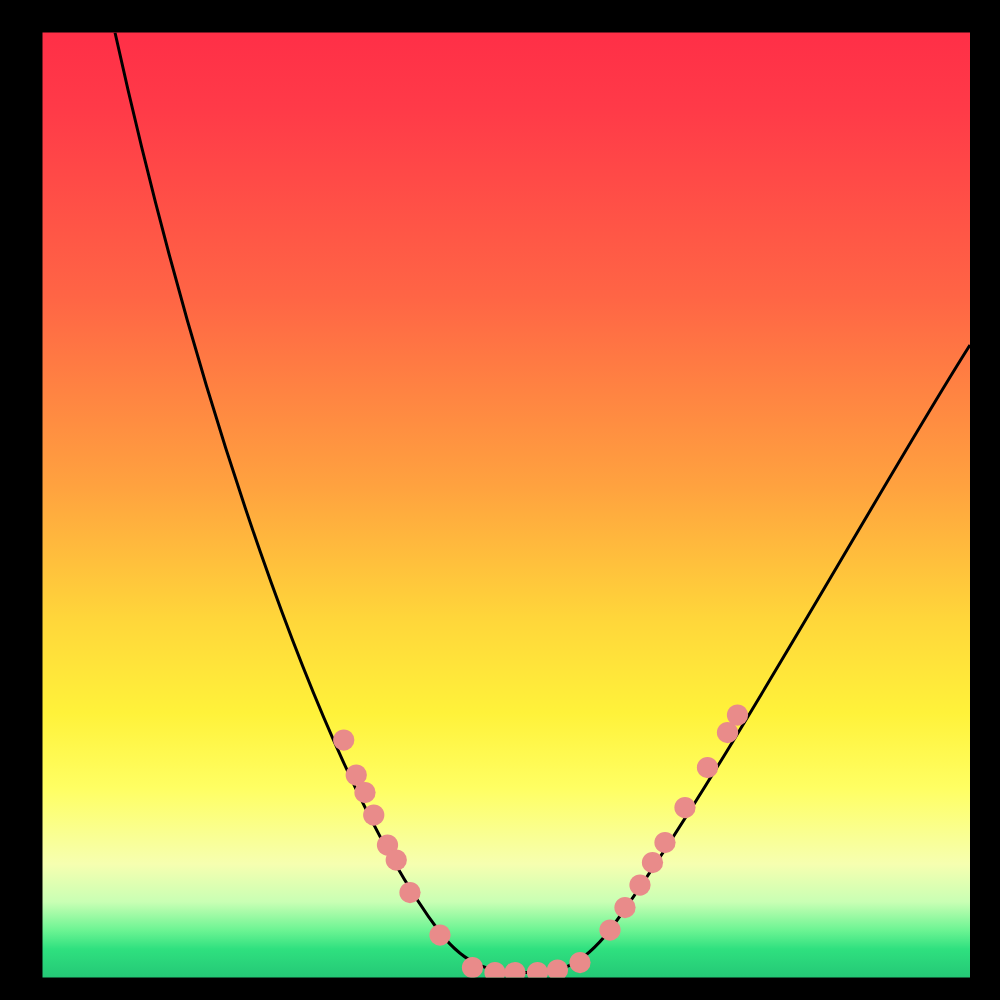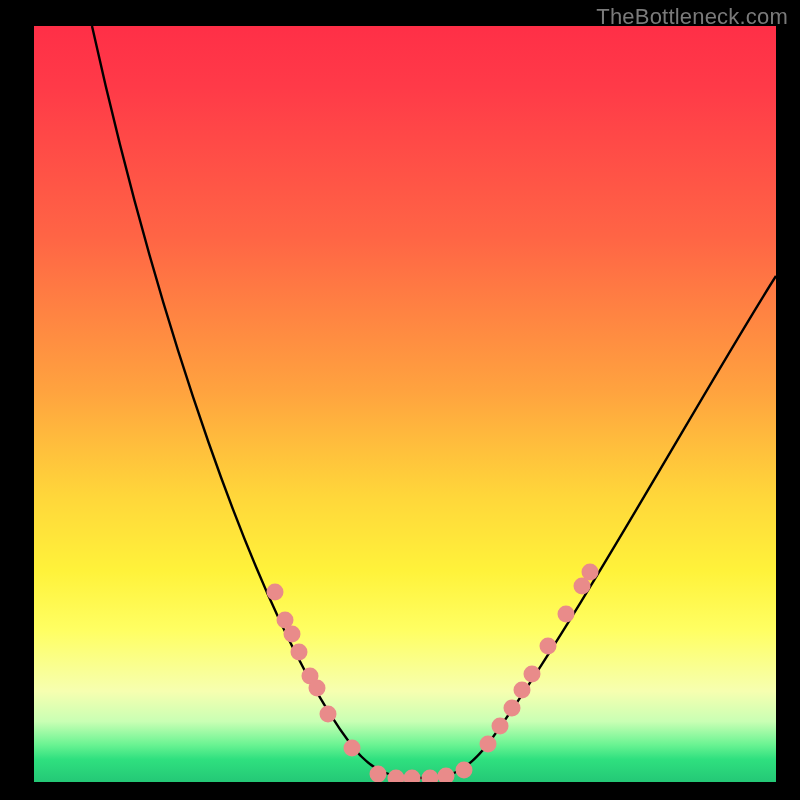--- a/index.html
+++ b/index.html
@@ -88,15 +88,14 @@
           <circle cx="488" cy="664" r="8.5" fill="#e98b8a"></circle>
           <circle cx="498" cy="648" r="8.5" fill="#e98b8a"></circle>
           <circle cx="514" cy="620" r="8.5" fill="#e98b8a"></circle>
           <circle cx="532" cy="588" r="8.5" fill="#e98b8a"></circle>
           <circle cx="548" cy="560" r="8.5" fill="#e98b8a"></circle>
           <circle cx="556" cy="546" r="8.5" fill="#e98b8a"></circle>
         </g>
     </svg>
   </div>
 
-  <div class="watermark">TheBottleneck.com</div>
 
 </div>
 
 </body></html>

